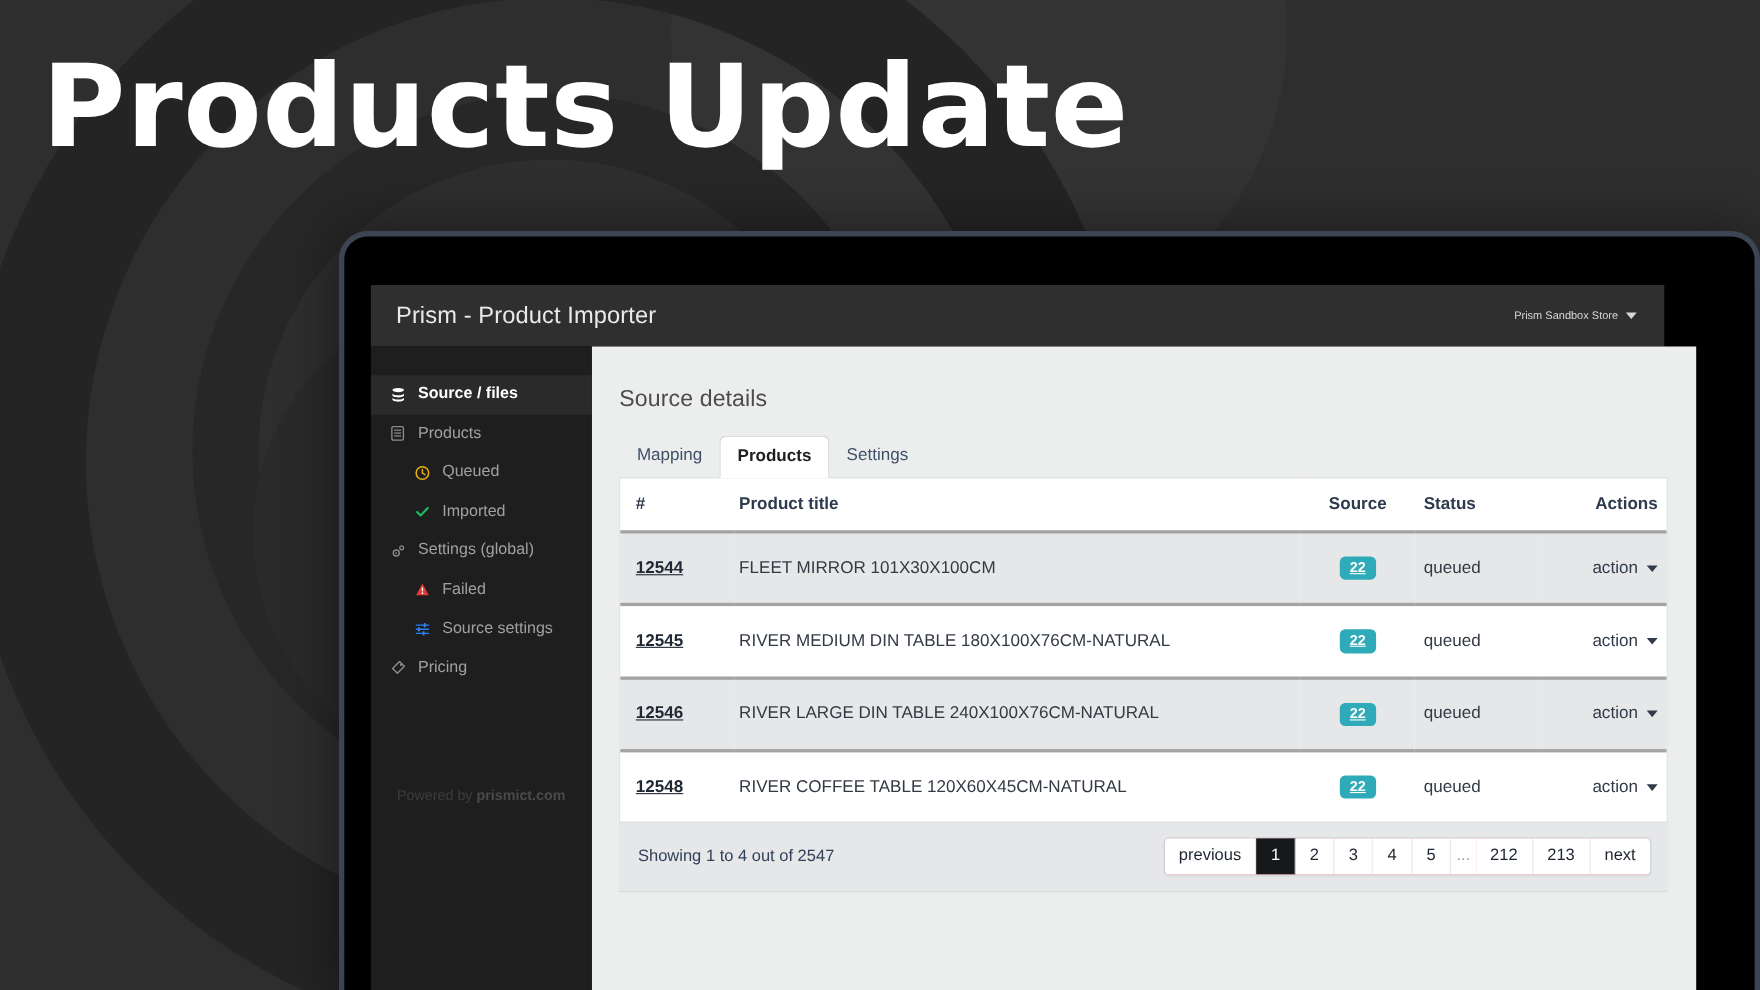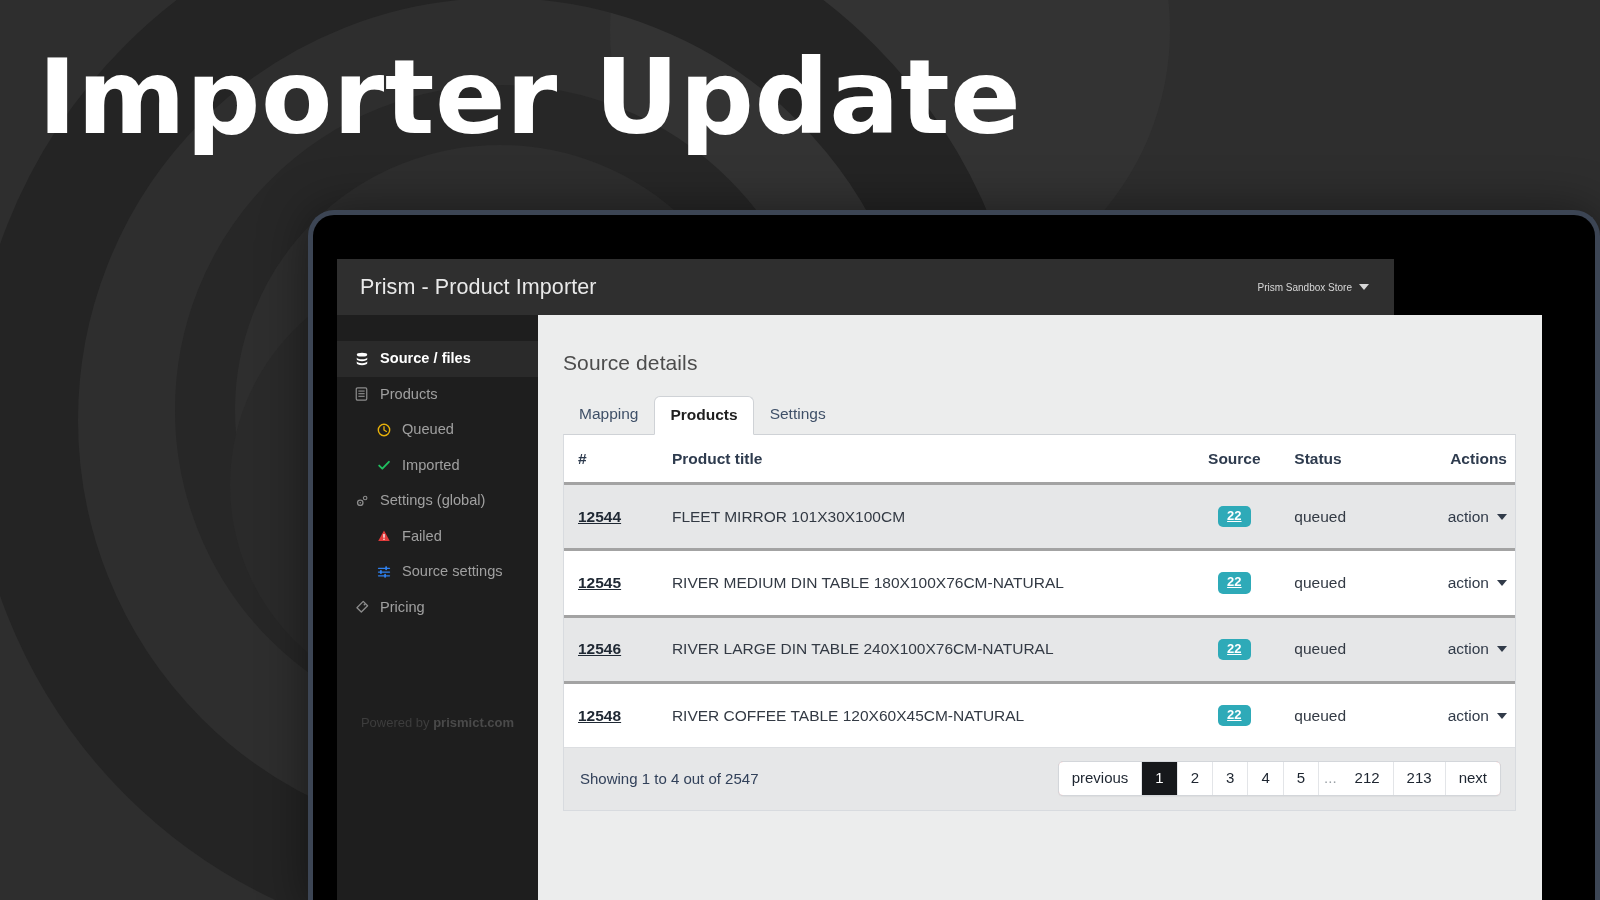--- a/index.html
+++ b/index.html
@@ -76,21 +76,21 @@
   }
 
   
   #app-topbar {
     height: 56px;
     background: #2f2f2f;
     display: flex;
     align-items: center;
     justify-content: space-between;
     padding: 0 25px 0 23px;
-    width: 1057px;
+    width: 1176px;
   }
   #app-title {
     color: #e9e9e9;
     font-size: 21.5px;
     font-weight: 400;
     letter-spacing: 0.1px;
   }
   #store-switcher {
     color: #d7d7d7;
     font-size: 10px;
@@ -287,21 +287,21 @@
 </head>
 <body>
 
 <div id="bg-deco">
   <div class="ring ring-soft"></div>
   <div class="ring ring-outer"></div>
   <div class="ring ring-inner"></div>
   <div class="ring ring-disc"></div>
 </div>
 
-<div id="hero-title">Importer Update</div>
+<div id="hero-title">Products Update</div>
 
 <div id="device">
   <div id="screen">
 
     <div id="app-topbar">
       <div id="app-title">Prism - Product Importer</div>
       <div id="store-switcher">
         <span>Prism Sandbox Store</span>
         <span class="caret-down"></span>
       </div>

